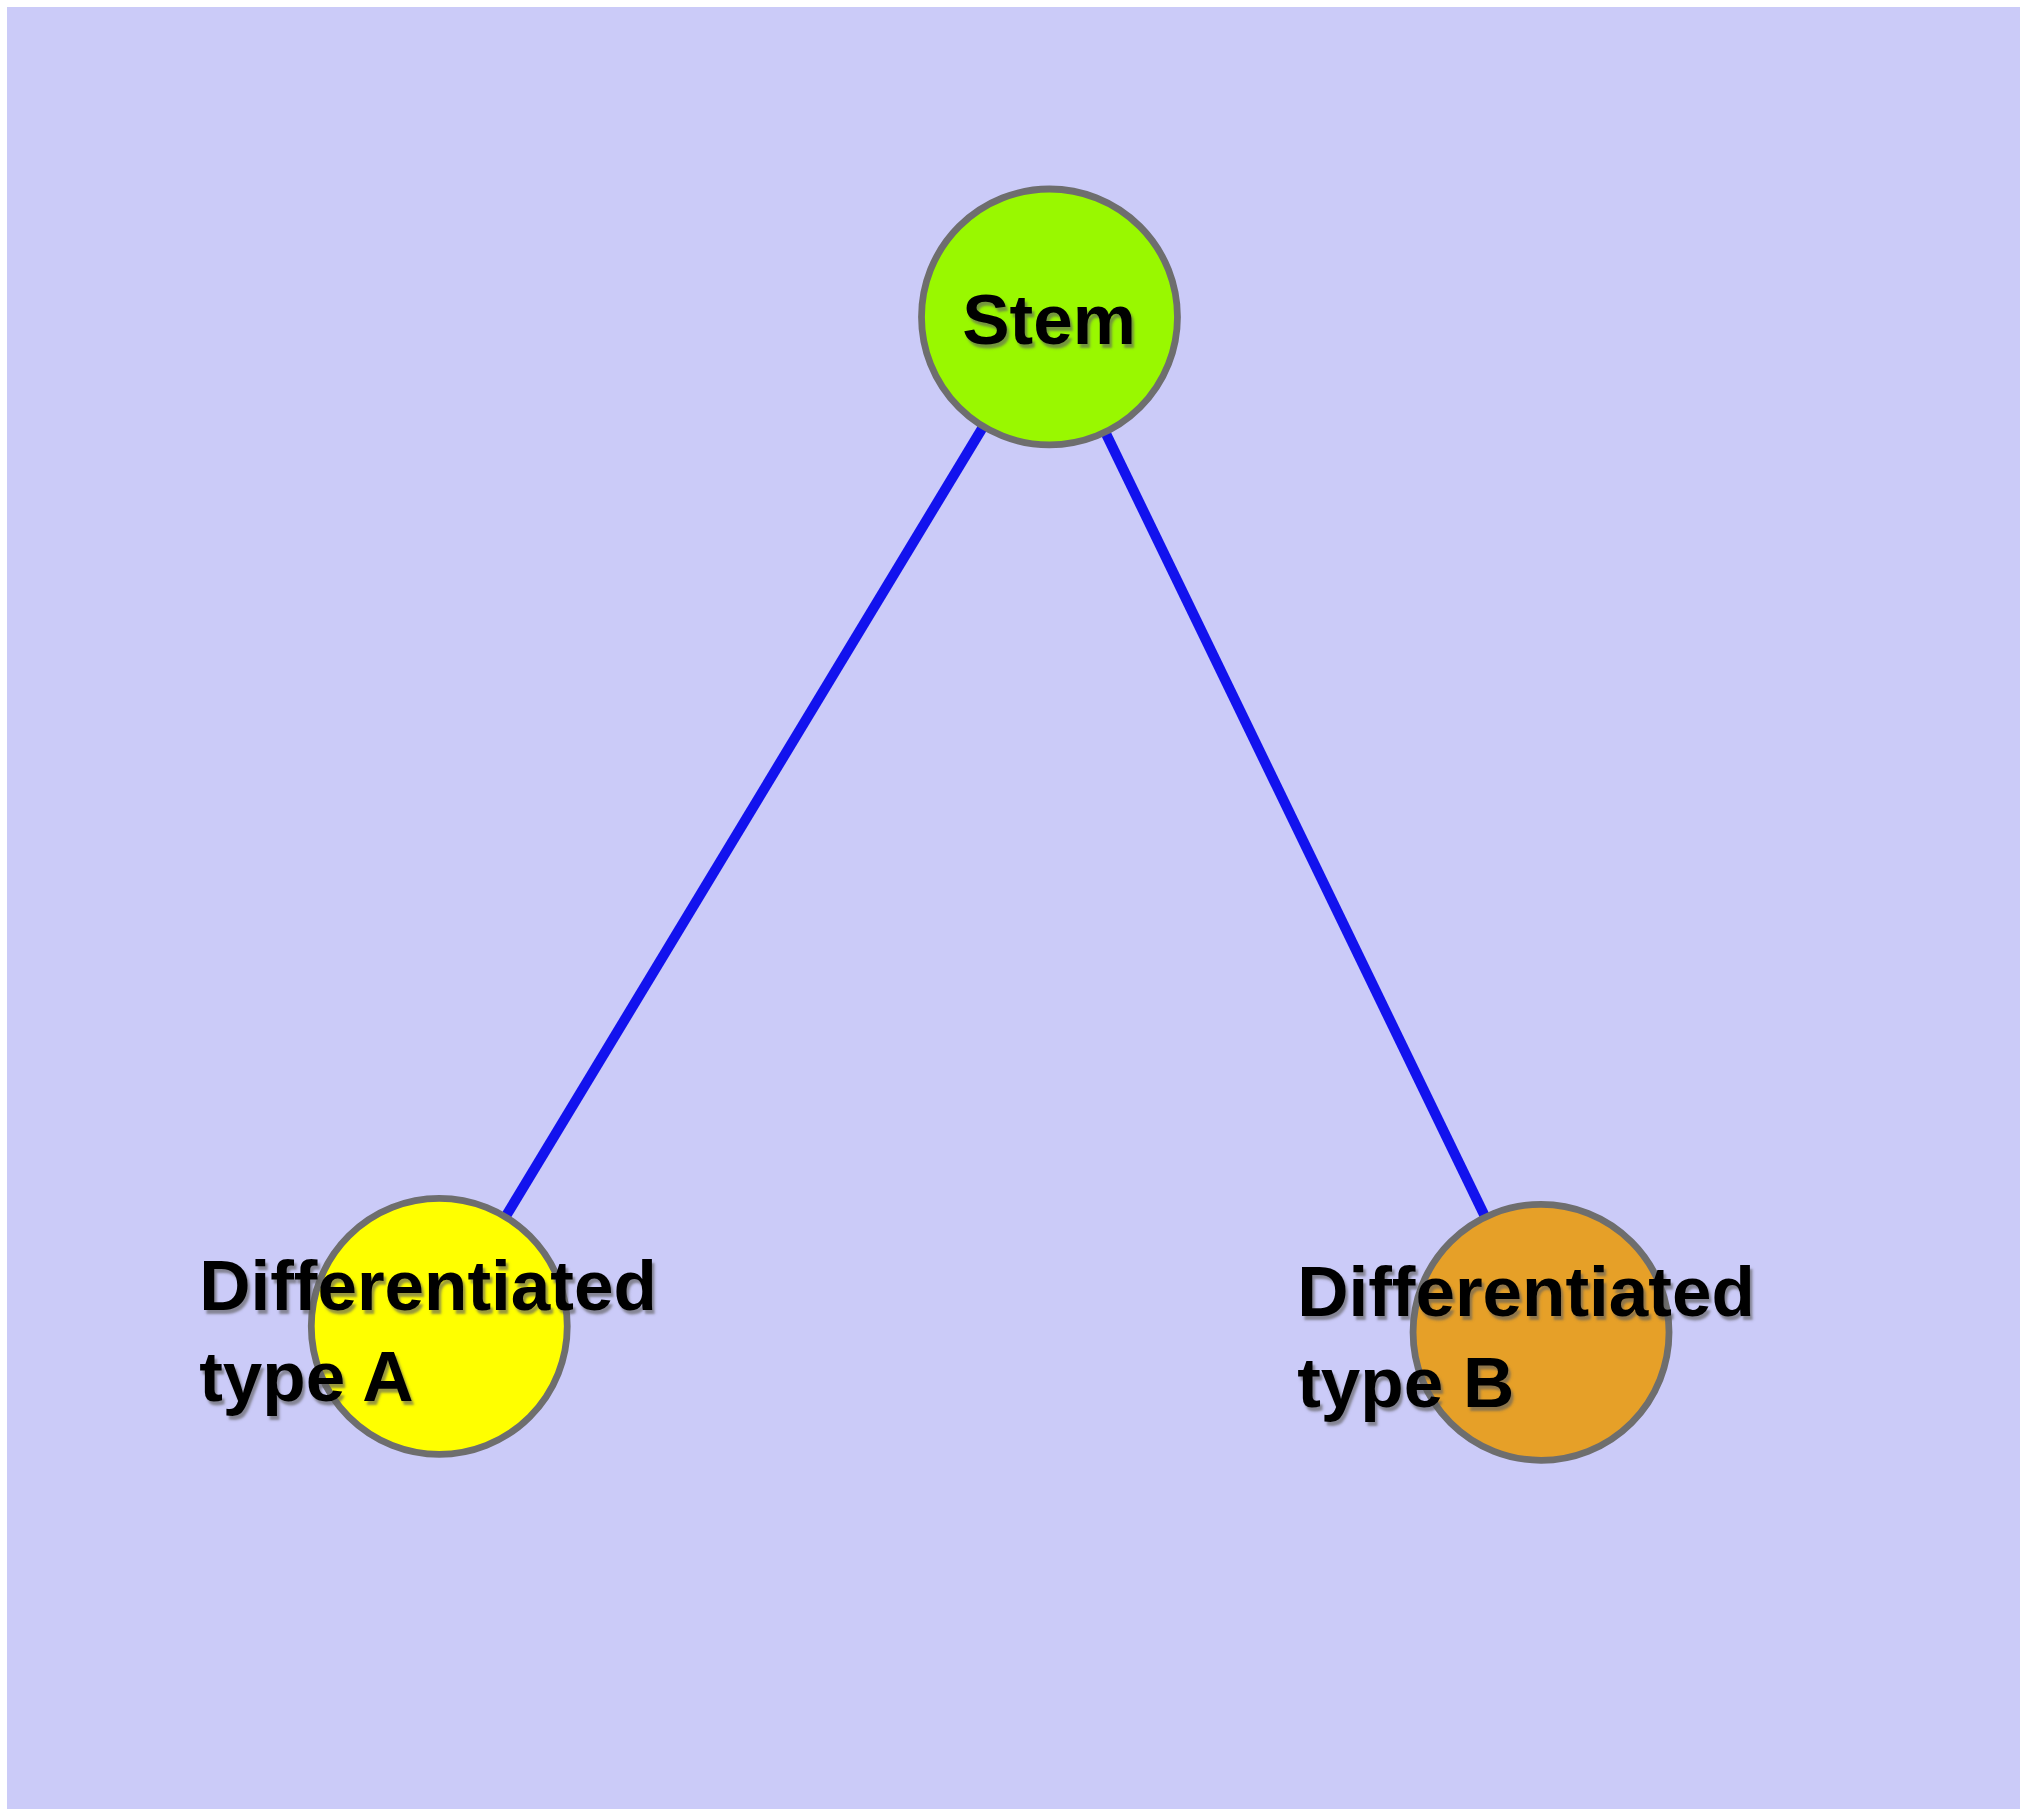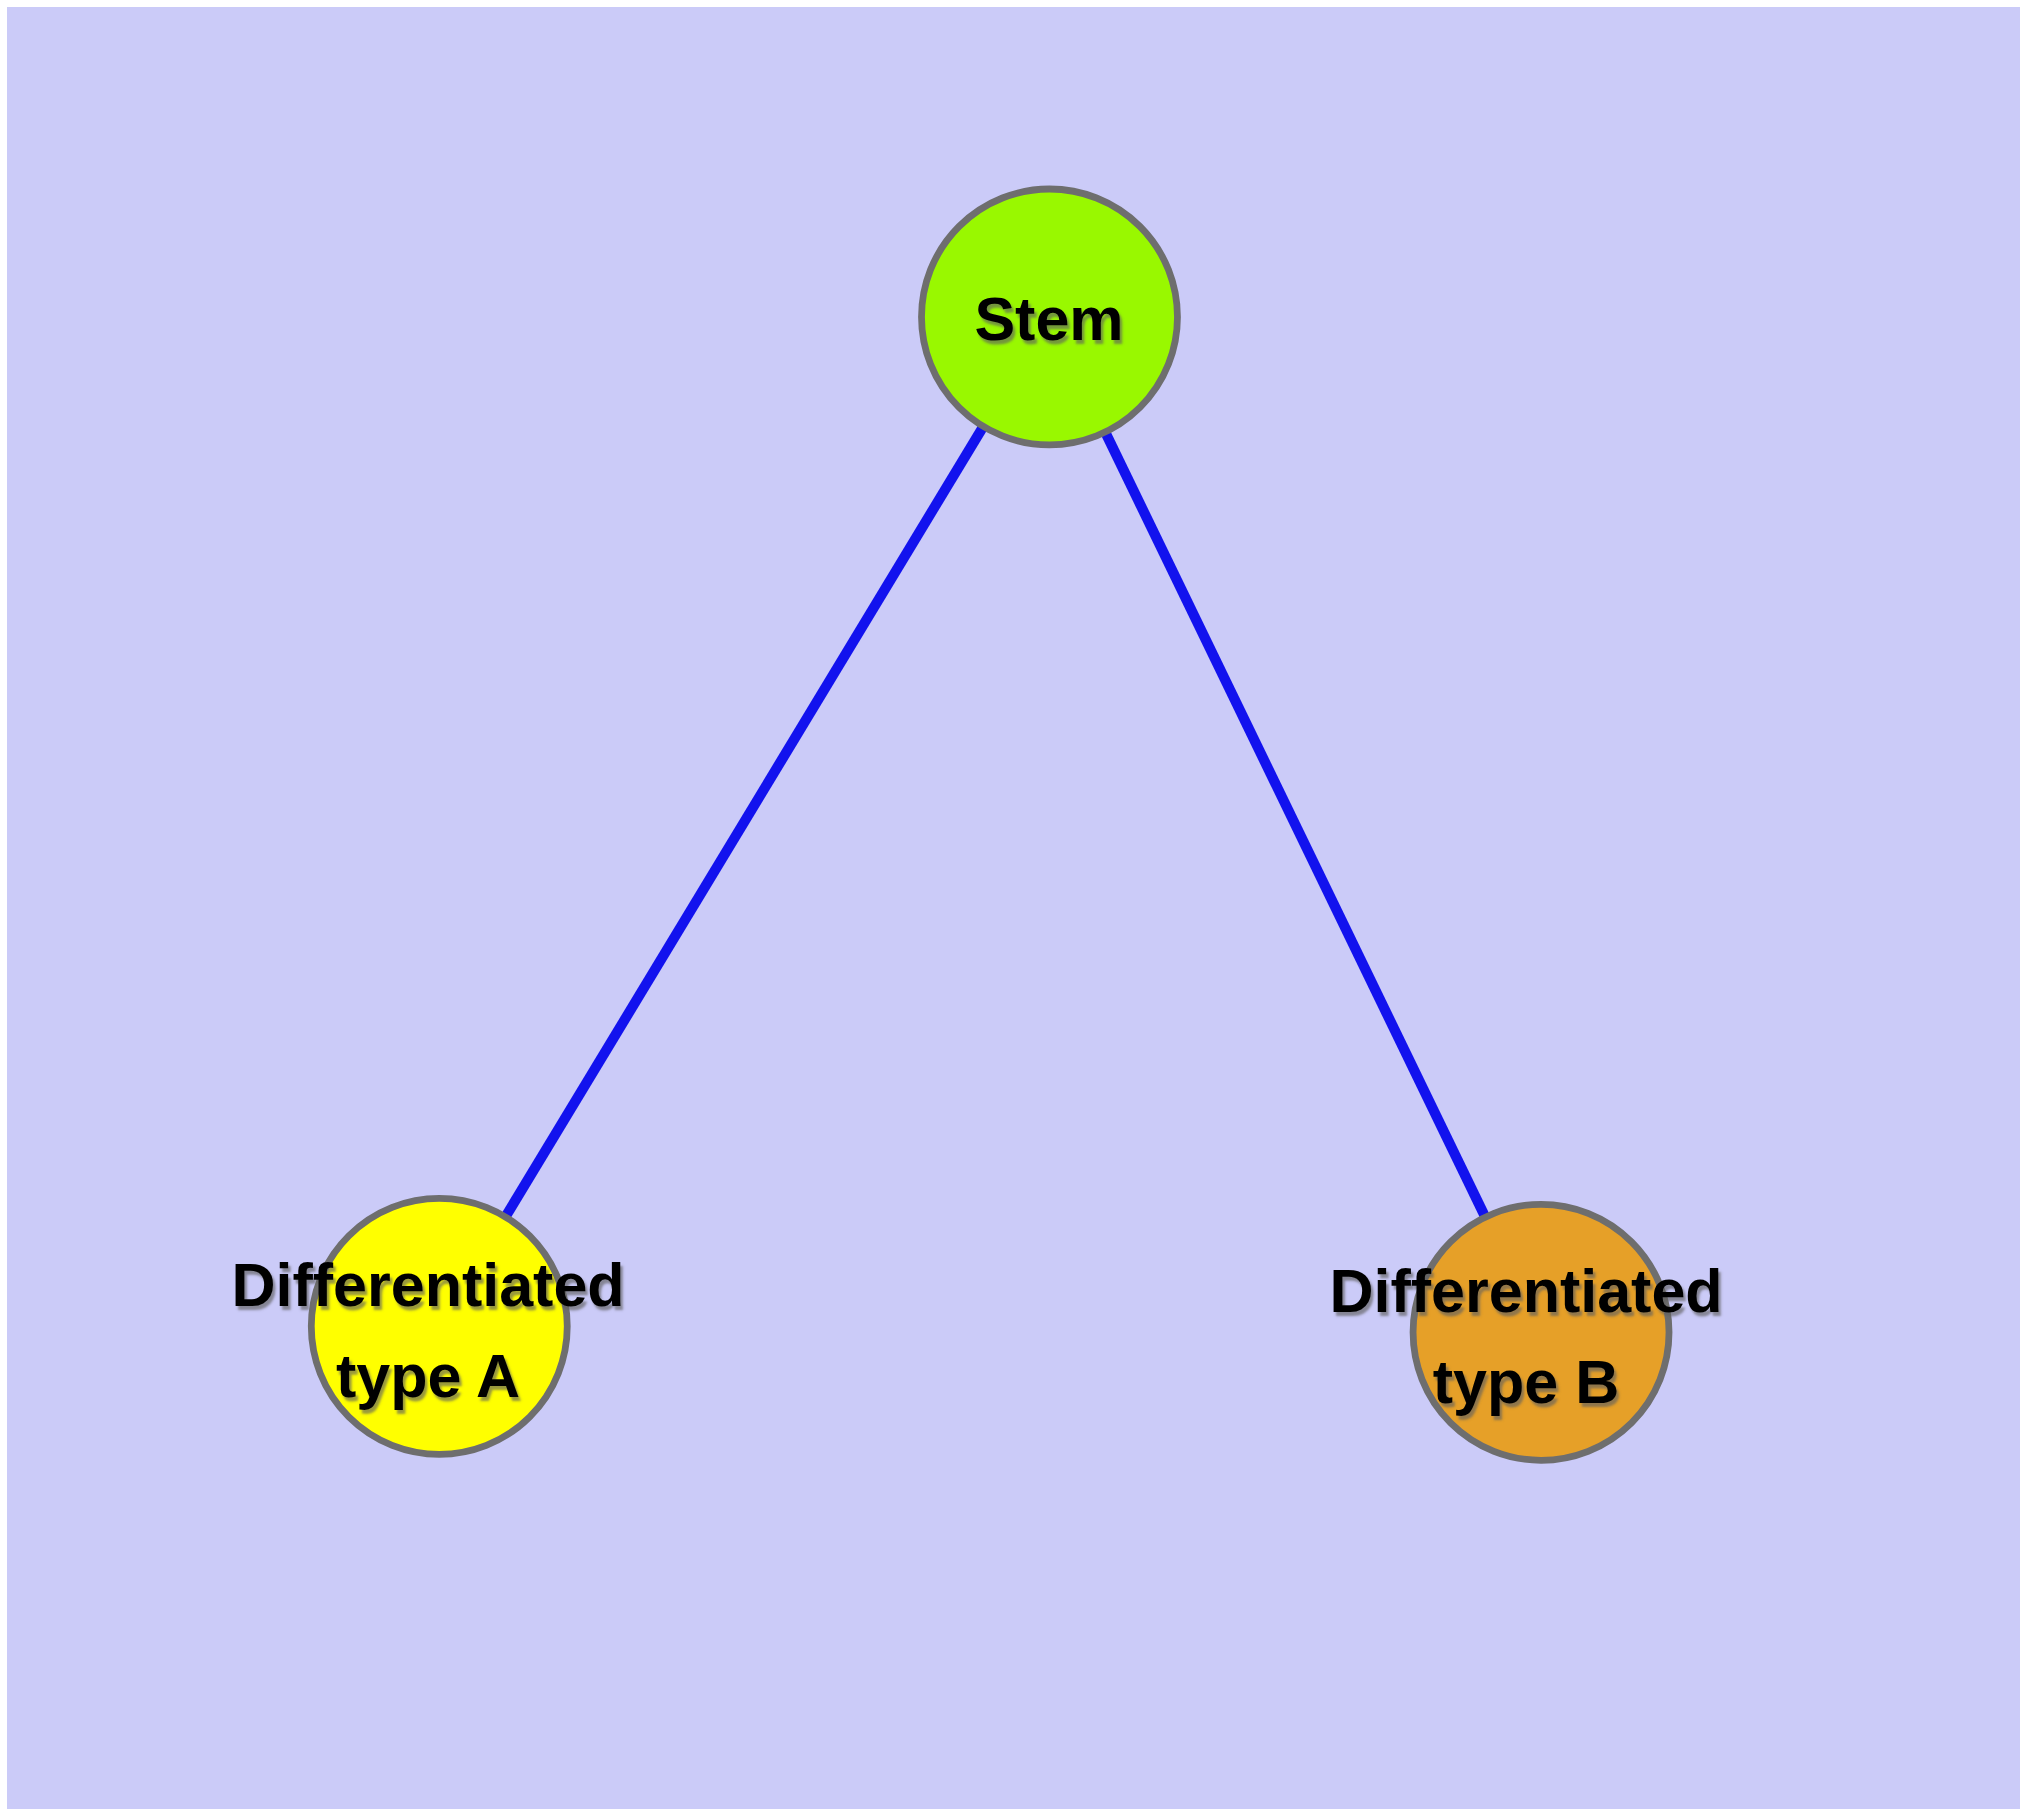--- a/index.html
+++ b/index.html
@@ -27,24 +27,24 @@
     left: 0;
     top: 0;
     width: 2021px;
     height: 1812px;
     display: block;
   }
   .node-label {
     position: absolute;
     transform: translate(-50%, -50%);
     font-weight: bold;
-    font-size: 61px;
+    font-size: 71px;
     line-height: 91px;
     color: #000000;
-    text-align: center;
+    text-align: left;
     white-space: pre-line;
     text-shadow: 2.5px 4.2px 2.5px rgba(96,96,96,0.65);
     pointer-events: none;
   }
 </style>
 </head>
 <body>
 
 <div class="canvas" style="background: rgb(255, 255, 255);">
   <div class="slide-bg" style="background: rgb(203, 203, 248); left: 6.8px; top: 6.8px; width: 2014px; height: 1802px;"></div>

